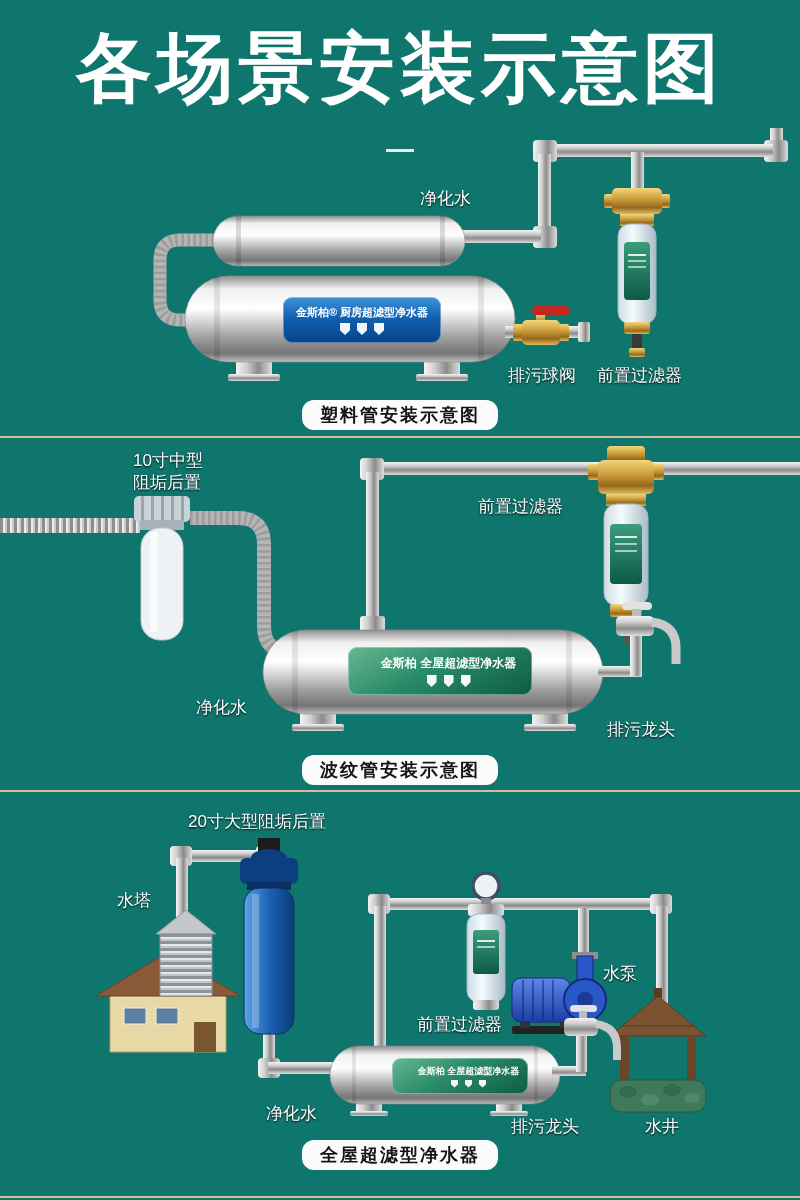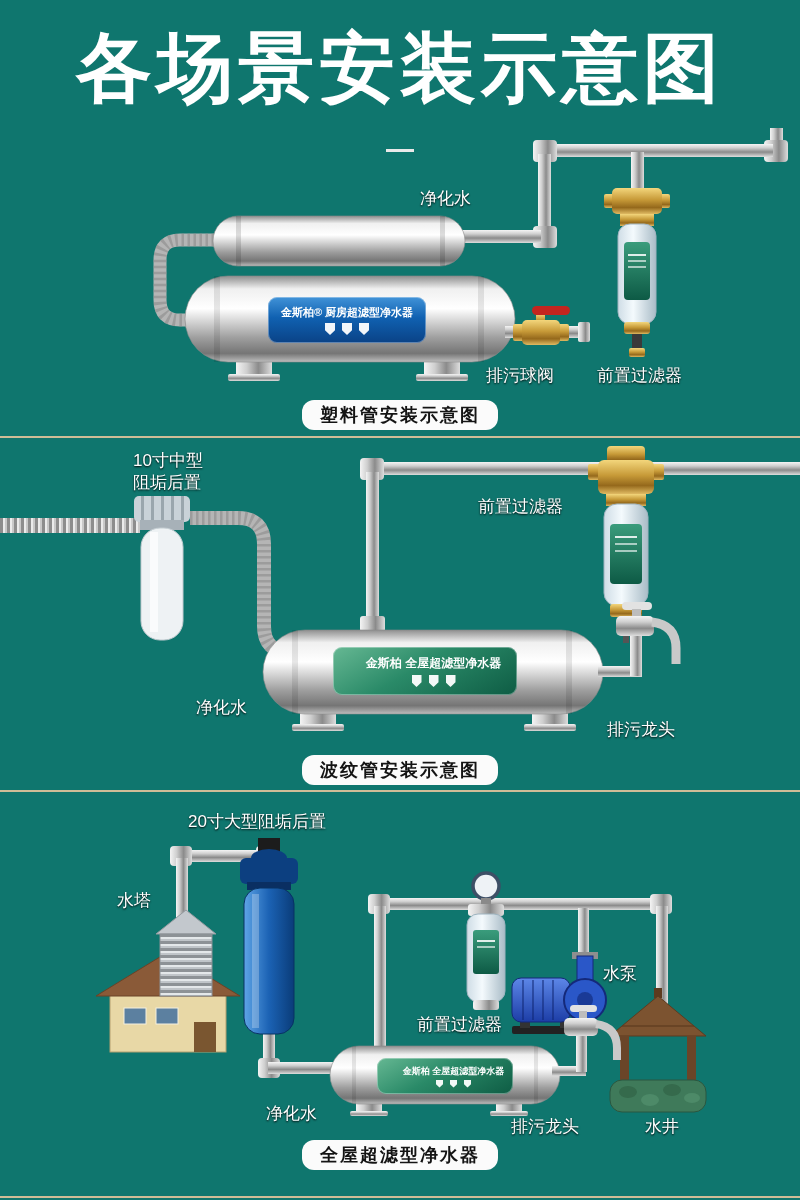--- a/index.html
+++ b/index.html
@@ -9,21 +9,21 @@
 .page-title{position:absolute;top:18px;left:0;width:100%;text-align:center;color:#ffffff;
   font-size:76px;font-weight:900;letter-spacing:5px;}
 .title-dash{position:absolute;top:149px;left:386px;width:28px;height:3px;background:#e9e9e9;}
 .diagram{position:absolute;left:0;display:block;}
 .lbl{position:absolute;color:#ffffff;font-size:17px;line-height:1.3;white-space:nowrap;text-shadow:0 1px 2px #000;}
 .lbl.wrap{white-space:normal;}
 .caption{position:absolute;left:50%;transform:translateX(-50%);background:#fbfbfb;color:#141414;
   font-size:18px;font-weight:700;padding:3px 18px;letter-spacing:2px;white-space:nowrap;border-radius:12px;}
 .divider{position:absolute;left:0;width:100%;height:2px;background:#cfbd97;}
 .plate{position:absolute;display:flex;flex-direction:column;align-items:center;justify-content:center;
-  gap:3px;color:#fff;font-weight:700;text-align:center;border-radius:9px;}
+  gap:3px;color:#fff;font-weight:700;text-align:center;border-radius:9px;margin-left:15px;}
 .plate-blue{background:linear-gradient(180deg,#4193d8 0%,#1061b1 45%,#0a4286 100%);
   box-shadow:inset 0 0 0 1px rgba(255,255,255,.35);}
 .plate-teal{background:linear-gradient(150deg,#66b893 0%,#2a8a68 45%,#0e5c44 100%);
   box-shadow:inset 0 0 0 1px rgba(255,255,255,.35);padding-left:17px;}
 .shields{display:flex;gap:7px;}
 .shield{width:10px;height:12px;background:rgba(255,255,255,.95);
   clip-path:polygon(0 0,100% 0,100% 60%,50% 100%,0 60%);}
 .plate.small{gap:2px;}
 .plate.small .shield{width:7px;height:8px;}
 </style>
@@ -151,21 +151,21 @@
   <div class="plate plate-blue" style="left:268px;top:297px;width:158px;height:46px;font-size:11px;">
     <span>金斯柏® 厨房超滤型净水器</span>
     <span class="shields">
       <span class="shield"></span>
       <span class="shield"></span>
       <span class="shield"></span>
     </span>
   </div>
 
   <div class="lbl" style="left:420px;top:188px;">净化水</div>
-  <div class="lbl" style="left:486px;top:365px;">排污球阀</div>
+  <div class="lbl" style="left:508px;top:365px;">排污球阀</div>
   <div class="lbl" style="left:597px;top:365px;">前置过滤器</div>
   <div class="caption" style="top:400px;">塑料管安装示意图</div>
 
   <div class="divider" style="top:436px;"></div>
 
   <svg class="diagram" style="top:440px" width="800" height="350" viewBox="0 0 800 350">
     <g>
       <rect x="0" y="78" width="140" height="15" fill="url(#corr)"></rect>
     </g>
     <g>

